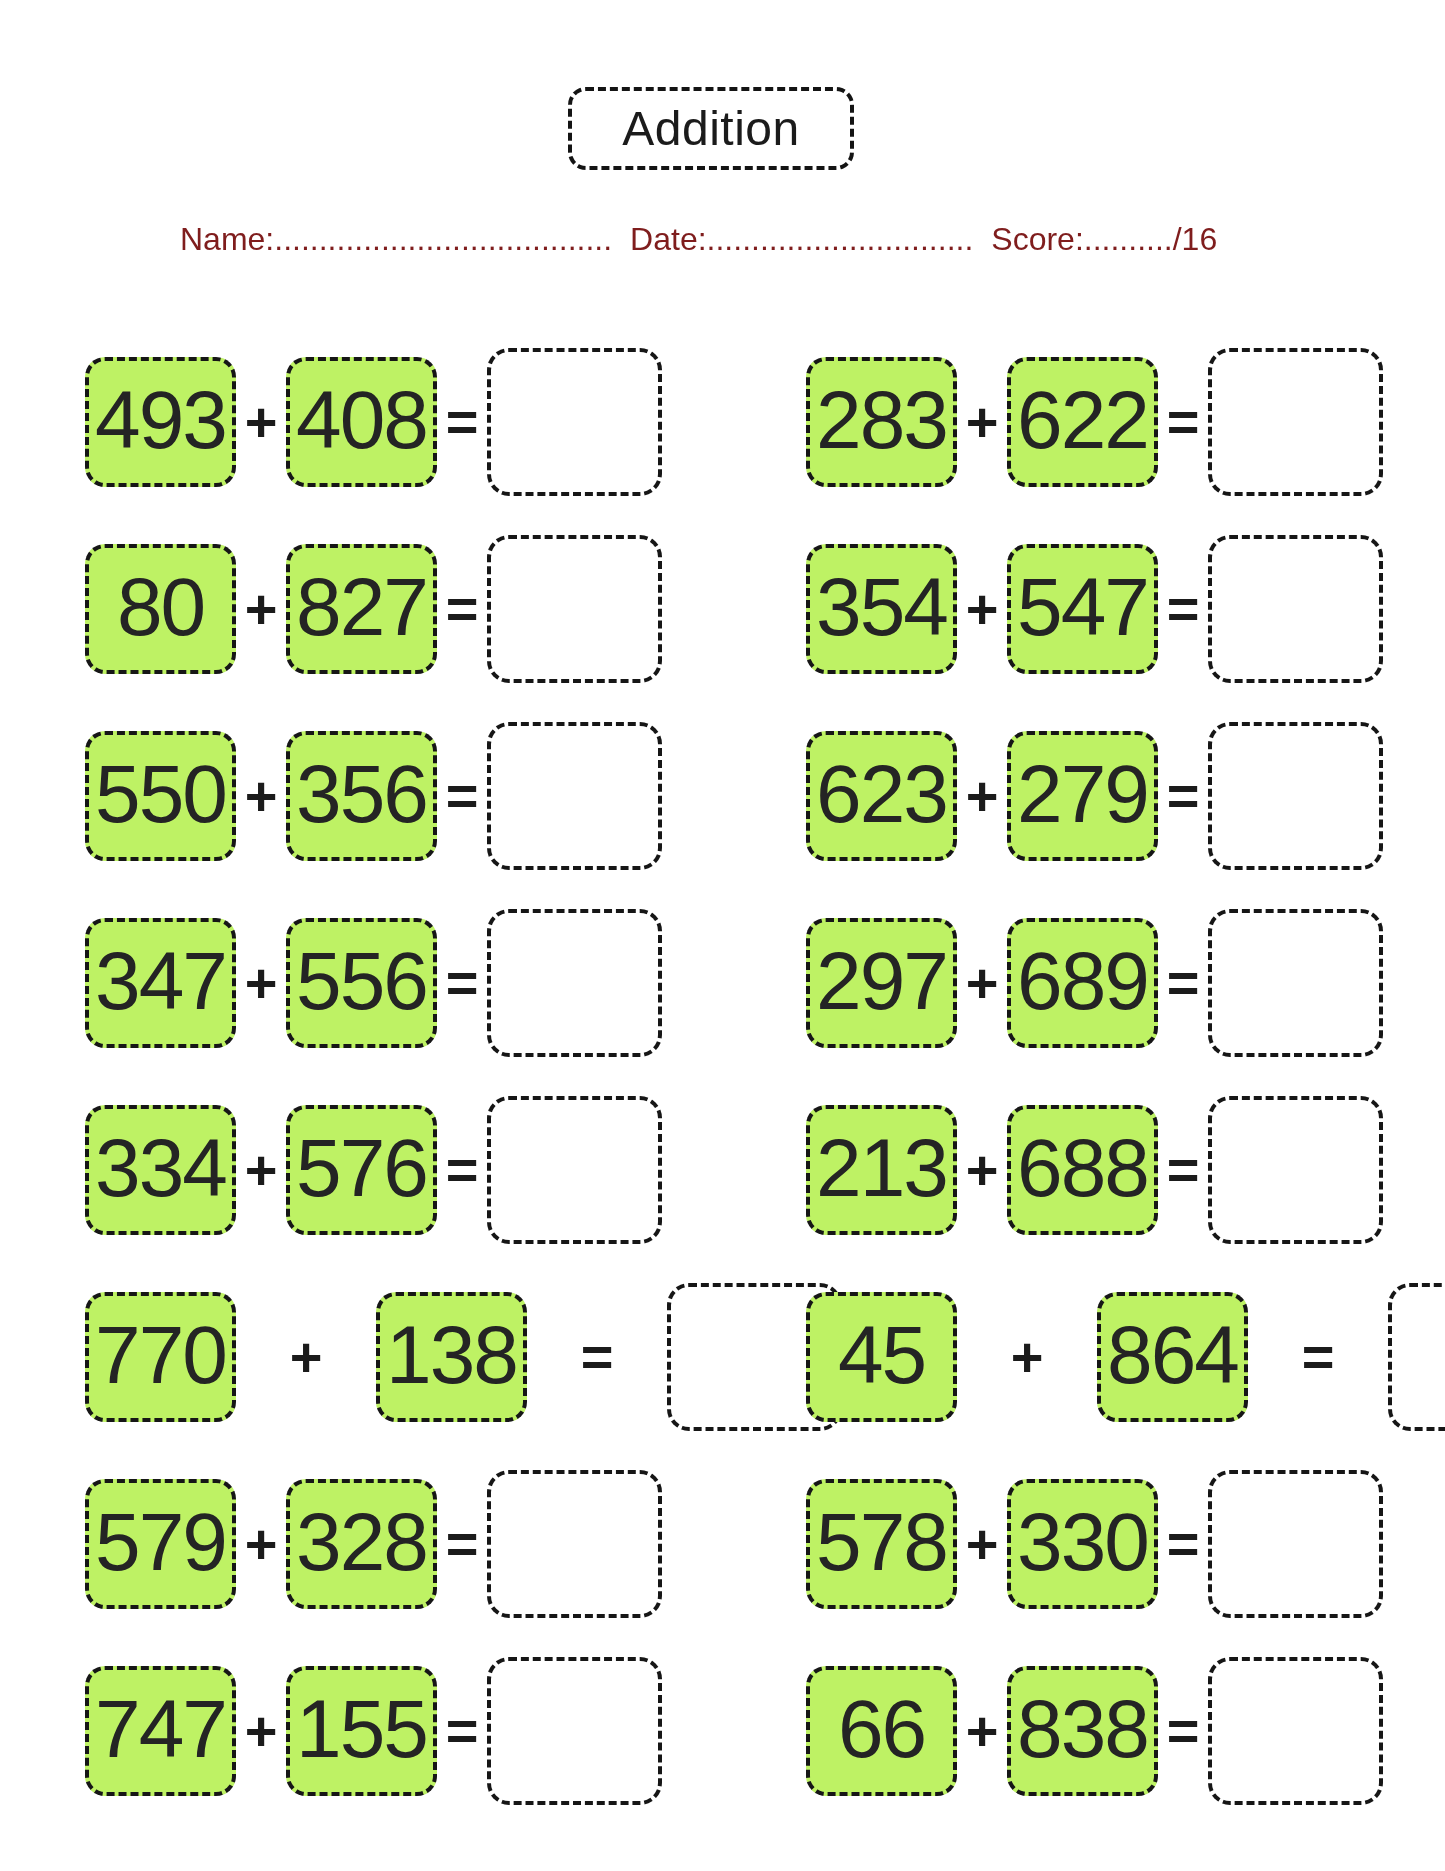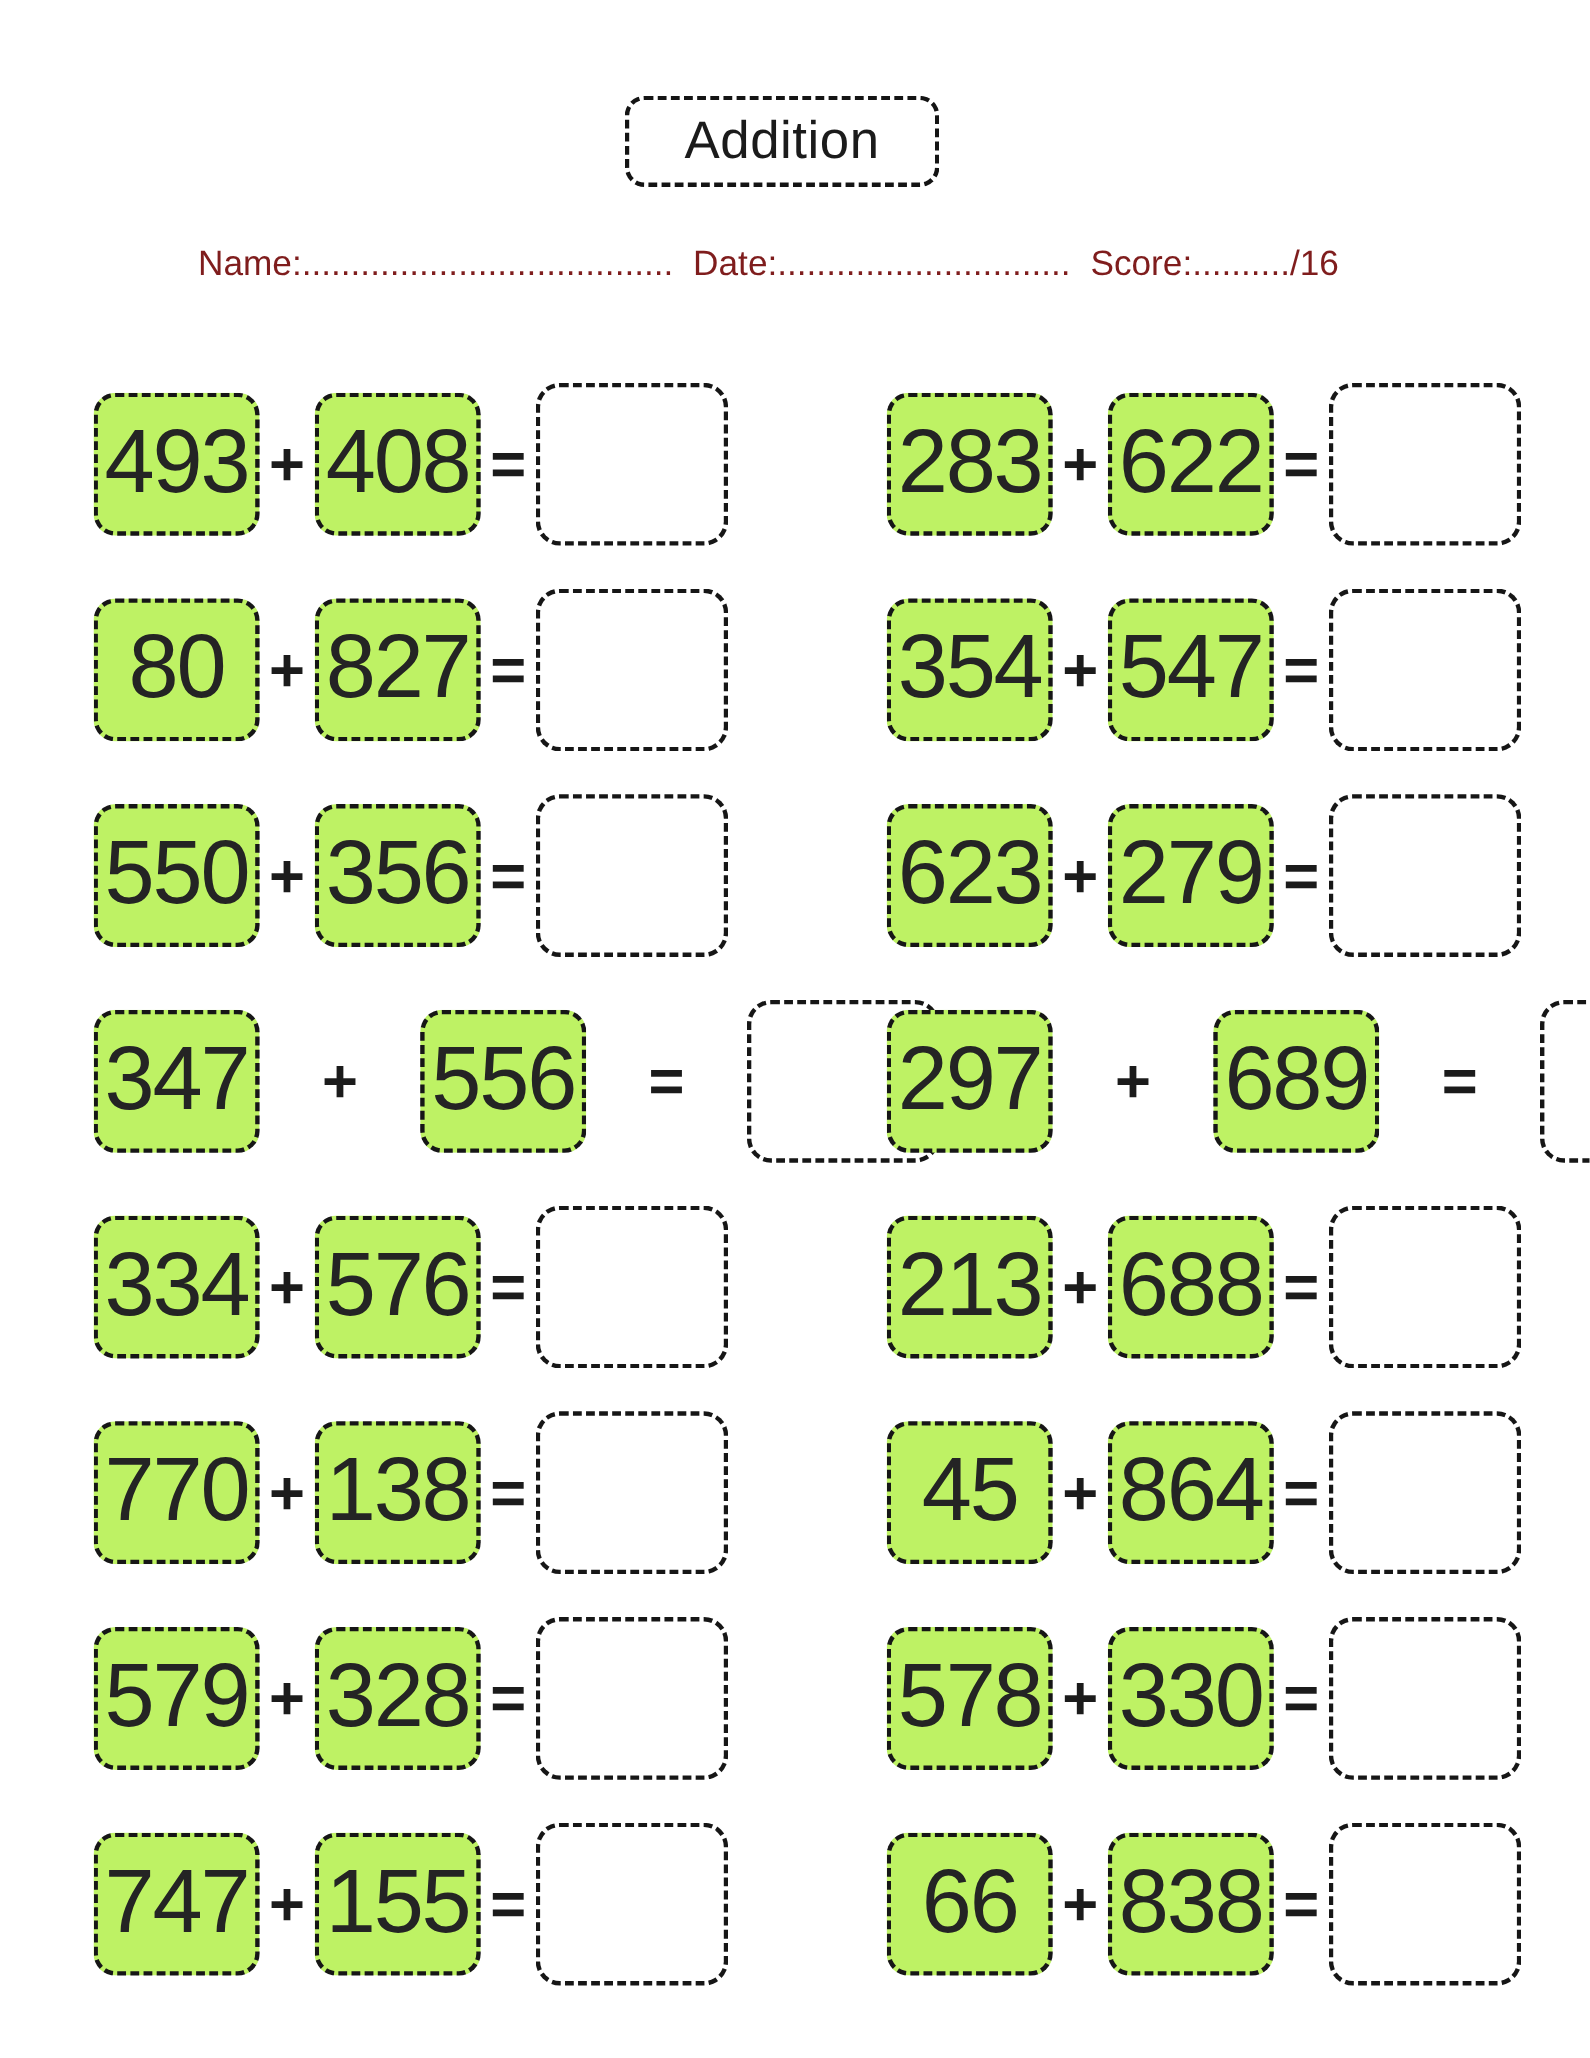--- a/index.html
+++ b/index.html
@@ -45,23 +45,23 @@
     position: absolute;
     height: 150px;
     display: flex;
     align-items: center;
   }
   .c0 { left: 85px; }
   .c1 { left: 806px; }
   .r0 { top: 347px; }
   .r1 { top: 534px; }
   .r2 { top: 721px; }
-  .r3 { top: 908px; gap: 48px; }
+  .r3 { top: 908px; }
   .r4 { top: 1095px; }
-  .r5 { top: 1282px; }
+  .r5 { top: 1282px; gap: 45px; }
   .r6 { top: 1469px; }
   .r7 { top: 1656px; }
 
   .nbox {
     width: 151px; height: 130px;
     border: 4px dashed #161616;
     border-radius: 20px;
     display: flex; align-items: center; justify-content: center;
     flex: 0 0 auto;
     background: #bef264;

